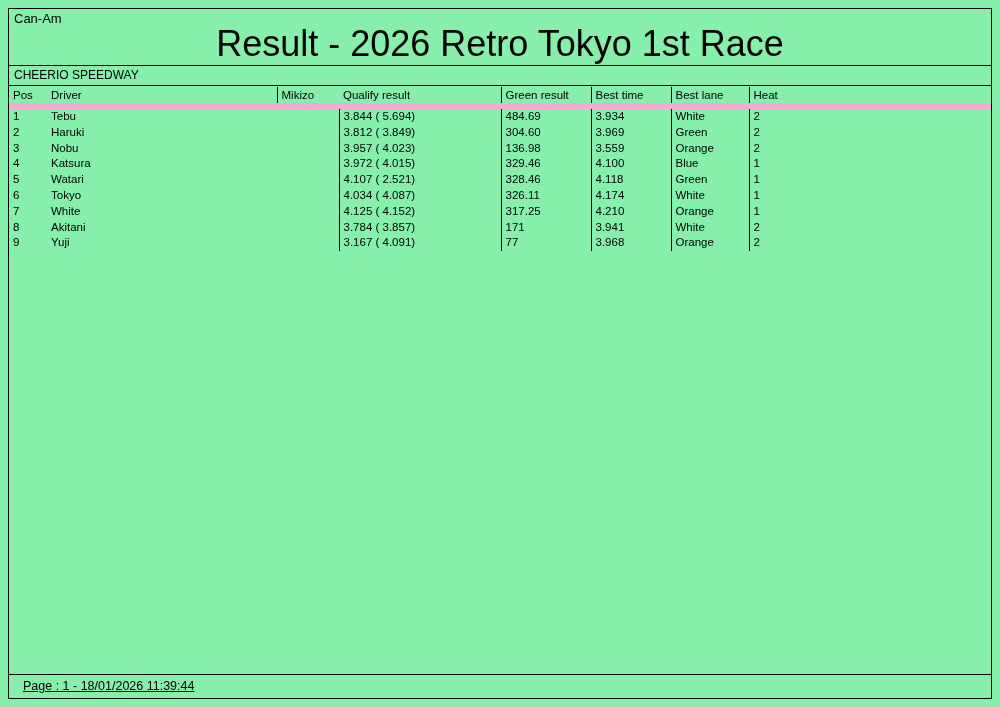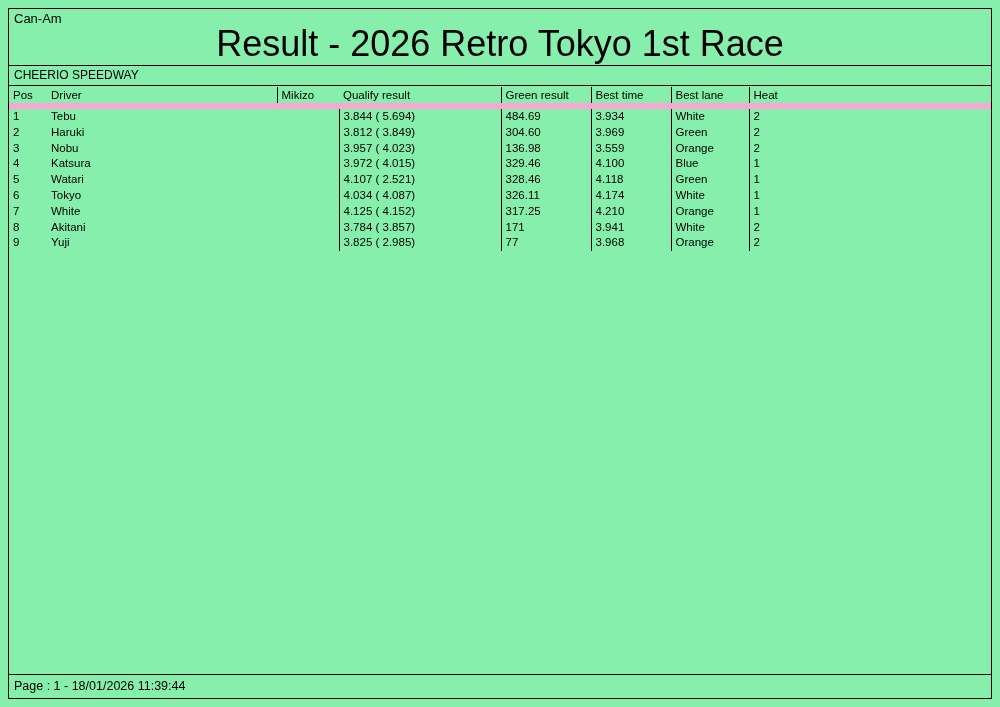--- a/index.html
+++ b/index.html
@@ -127,25 +127,26 @@
     position: absolute;
     left: 0;
     bottom: 0;
     width: 982px;
     height: 24px;
     border-top: 1px solid #000000;
     box-sizing: border-box;
   }
   .footer-text {
     position: absolute;
-    left: 5px;
+    left: 14px;
     top: 4px;
     font-size: 12.5px;
     line-height: 15px;
     white-space: nowrap;
+    text-decoration: underline;
   }
 </style>
 </head>
 <body>
 
 <div class="page">
   <div class="sheet">
 
     <div class="header">
       <div class="category">Can-Am</div>
@@ -258,21 +259,21 @@
             <td class="rsep">3.784 ( 3.857)</td>
             <td class="rsep">171</td>
             <td class="rsep">3.941</td>
             <td class="rsep">White</td>
             <td>2</td>
           </tr>
           <tr>
             <td>9</td>
             <td>Yuji</td>
             <td class="sep"></td>
-            <td class="rsep">3.825 ( 2.985)</td>
+            <td class="rsep">3.167 ( 4.091)</td>
             <td class="rsep"> 77</td>
             <td class="rsep">3.968</td>
             <td class="rsep">Orange</td>
             <td>2</td>
           </tr>
         </tbody>
       </table>
     </div>
 
     <div class="footer">

